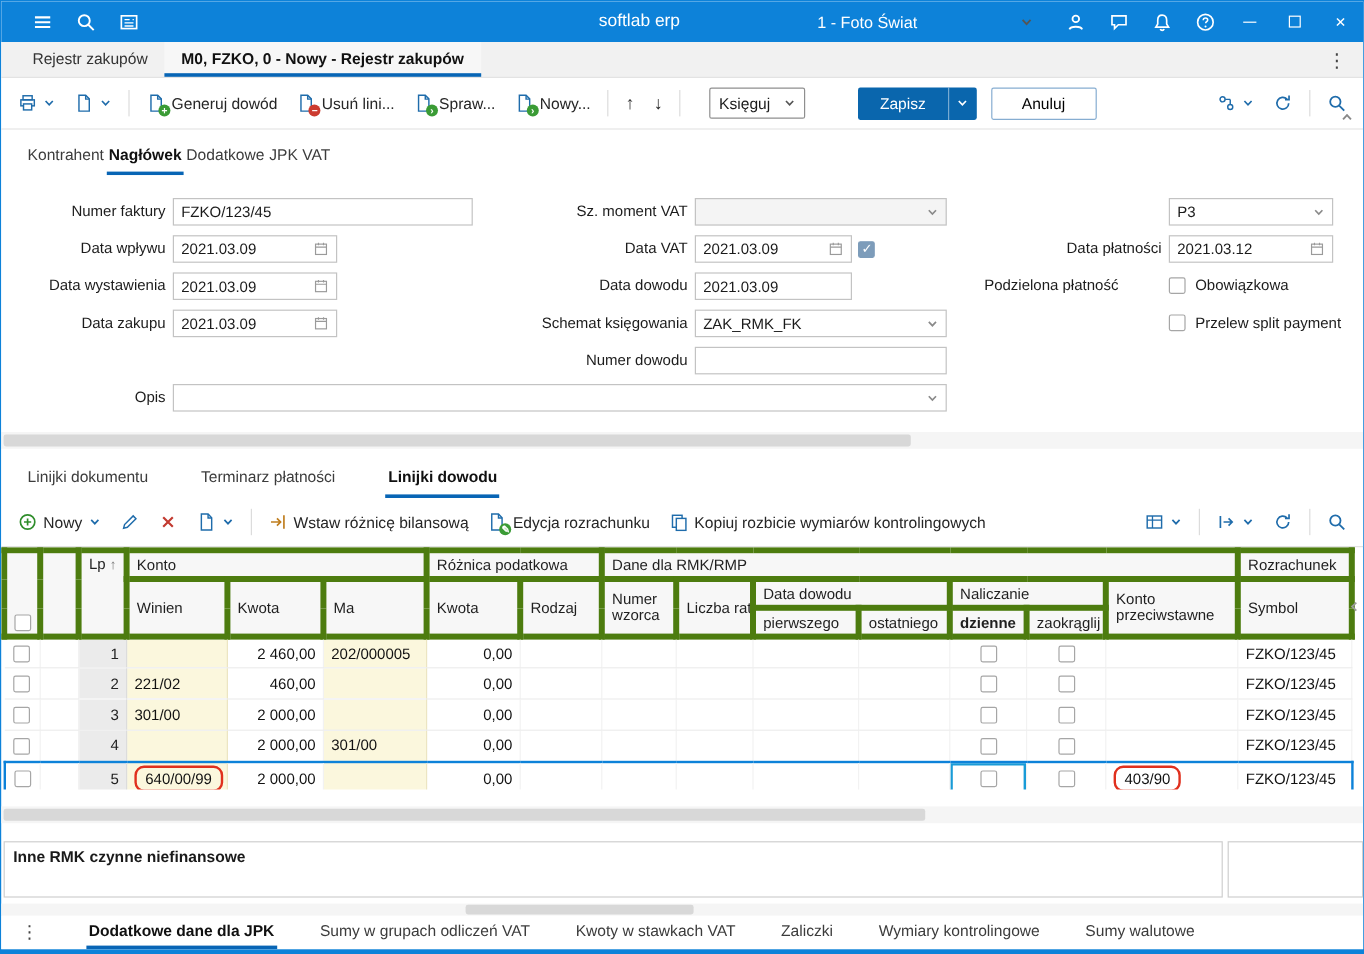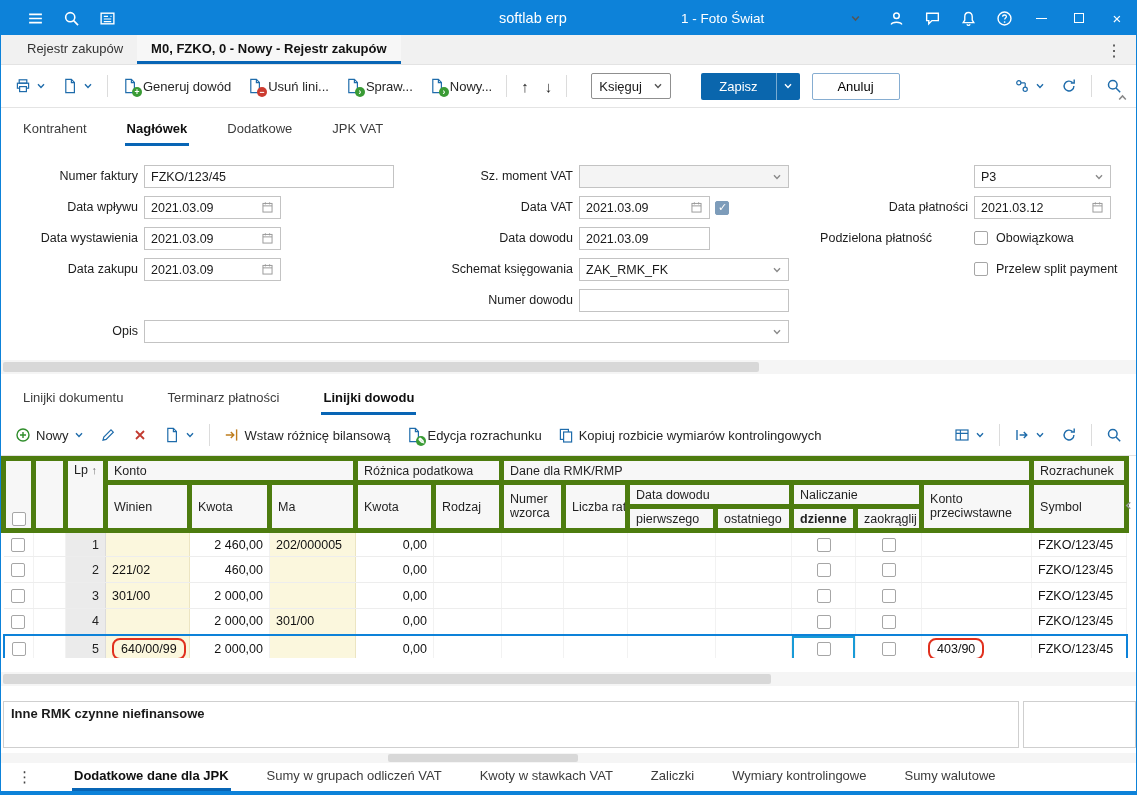--- a/index.html
+++ b/index.html
@@ -30,31 +30,31 @@
   .tbtn{display:inline-flex;align-items:center;gap:5px;padding:5px 6px;background:none;border:none;font-family:"Liberation Sans",sans-serif;font-size:13px;color:#262626;cursor:pointer;white-space:nowrap}
   .tbtn svg{color:#1f6cab}
   .ic16{width:16px;height:16px}
   .chev{width:10px;height:10px;color:#555}
   .sep{width:1px;height:22px;background:#dcdcdc;margin:0 4px;flex:none}
   .icb{position:relative;display:inline-flex}
   .icb .badge{position:absolute;right:-4px;bottom:-3px;width:10px;height:10px;border-radius:50%;color:#fff;font-size:8.5px;line-height:10px;text-align:center;font-weight:bold}
   .badge.green{background:#3a9b35}.badge.red{background:#cc3b30}
   .arrow-glyph{font-size:15px;color:#2b2b2b;padding:0 6px}
   .combo-btn{display:inline-flex;align-items:center;justify-content:space-between;width:80px;height:26px;border:1px solid #8f8f8f;border-radius:2px;padding:0 7px;font-size:13px;background:#fff;cursor:pointer;margin-left:16px}
-  .btn-save{display:inline-flex;height:27px;border-radius:2px;overflow:hidden;background:#0a66ad;color:#fff;cursor:pointer;margin-left:26px}
+  .btn-save{display:inline-flex;height:27px;border-radius:2px;overflow:hidden;background:#0a66ad;color:#fff;cursor:pointer;margin-left:40px}
   .btn-save .main{padding:0 18px;display:flex;align-items:center;font-size:13px}
   .btn-save .arr{width:24px;display:flex;align-items:center;justify-content:center;border-left:1px solid rgba(255,255,255,.45)}
   .btn-save .arr svg{color:#fff}
   .btn-cancel{width:88px;height:27px;border:1px solid #86add1;border-radius:2px;background:#fff;font-size:13px;display:inline-flex;align-items:center;justify-content:center;cursor:pointer;margin-left:8px;font-family:"Liberation Sans",sans-serif}
   .sp{flex:1}
   .collapse-up{position:absolute;right:8px;bottom:1px;cursor:pointer}
   .collapse-up svg{width:11px;height:11px;color:#888}
 
   
-  .tabstrip{display:flex;align-items:flex-end;gap:36px;padding:0 20px;background:#fff}
+  .tabstrip{display:flex;align-items:flex-end;padding:0 20px;background:#fff}
   .form-tabs{height:38px}
   .section-tabs{height:41px;gap:40px}
   .tab{padding:9px 2px 7px;font-size:13px;color:#3c3c3c;cursor:pointer;border-bottom:3px solid transparent;white-space:nowrap}
   .tab.active{font-weight:bold;color:#101010;border-bottom-color:#0865b5}
 
   
   .form-area{position:relative;height:214px;background:#fff}
   .lbl{position:absolute;height:23px;line-height:23px;text-align:right;color:#1c1c1c;white-space:nowrap}
   .input{position:absolute;height:23px;border:1px solid #c3c3c3;background:#fff;display:flex;align-items:center;padding:0 6px;gap:4px;cursor:text}
   .input .val{flex:1;white-space:nowrap;overflow:hidden}

